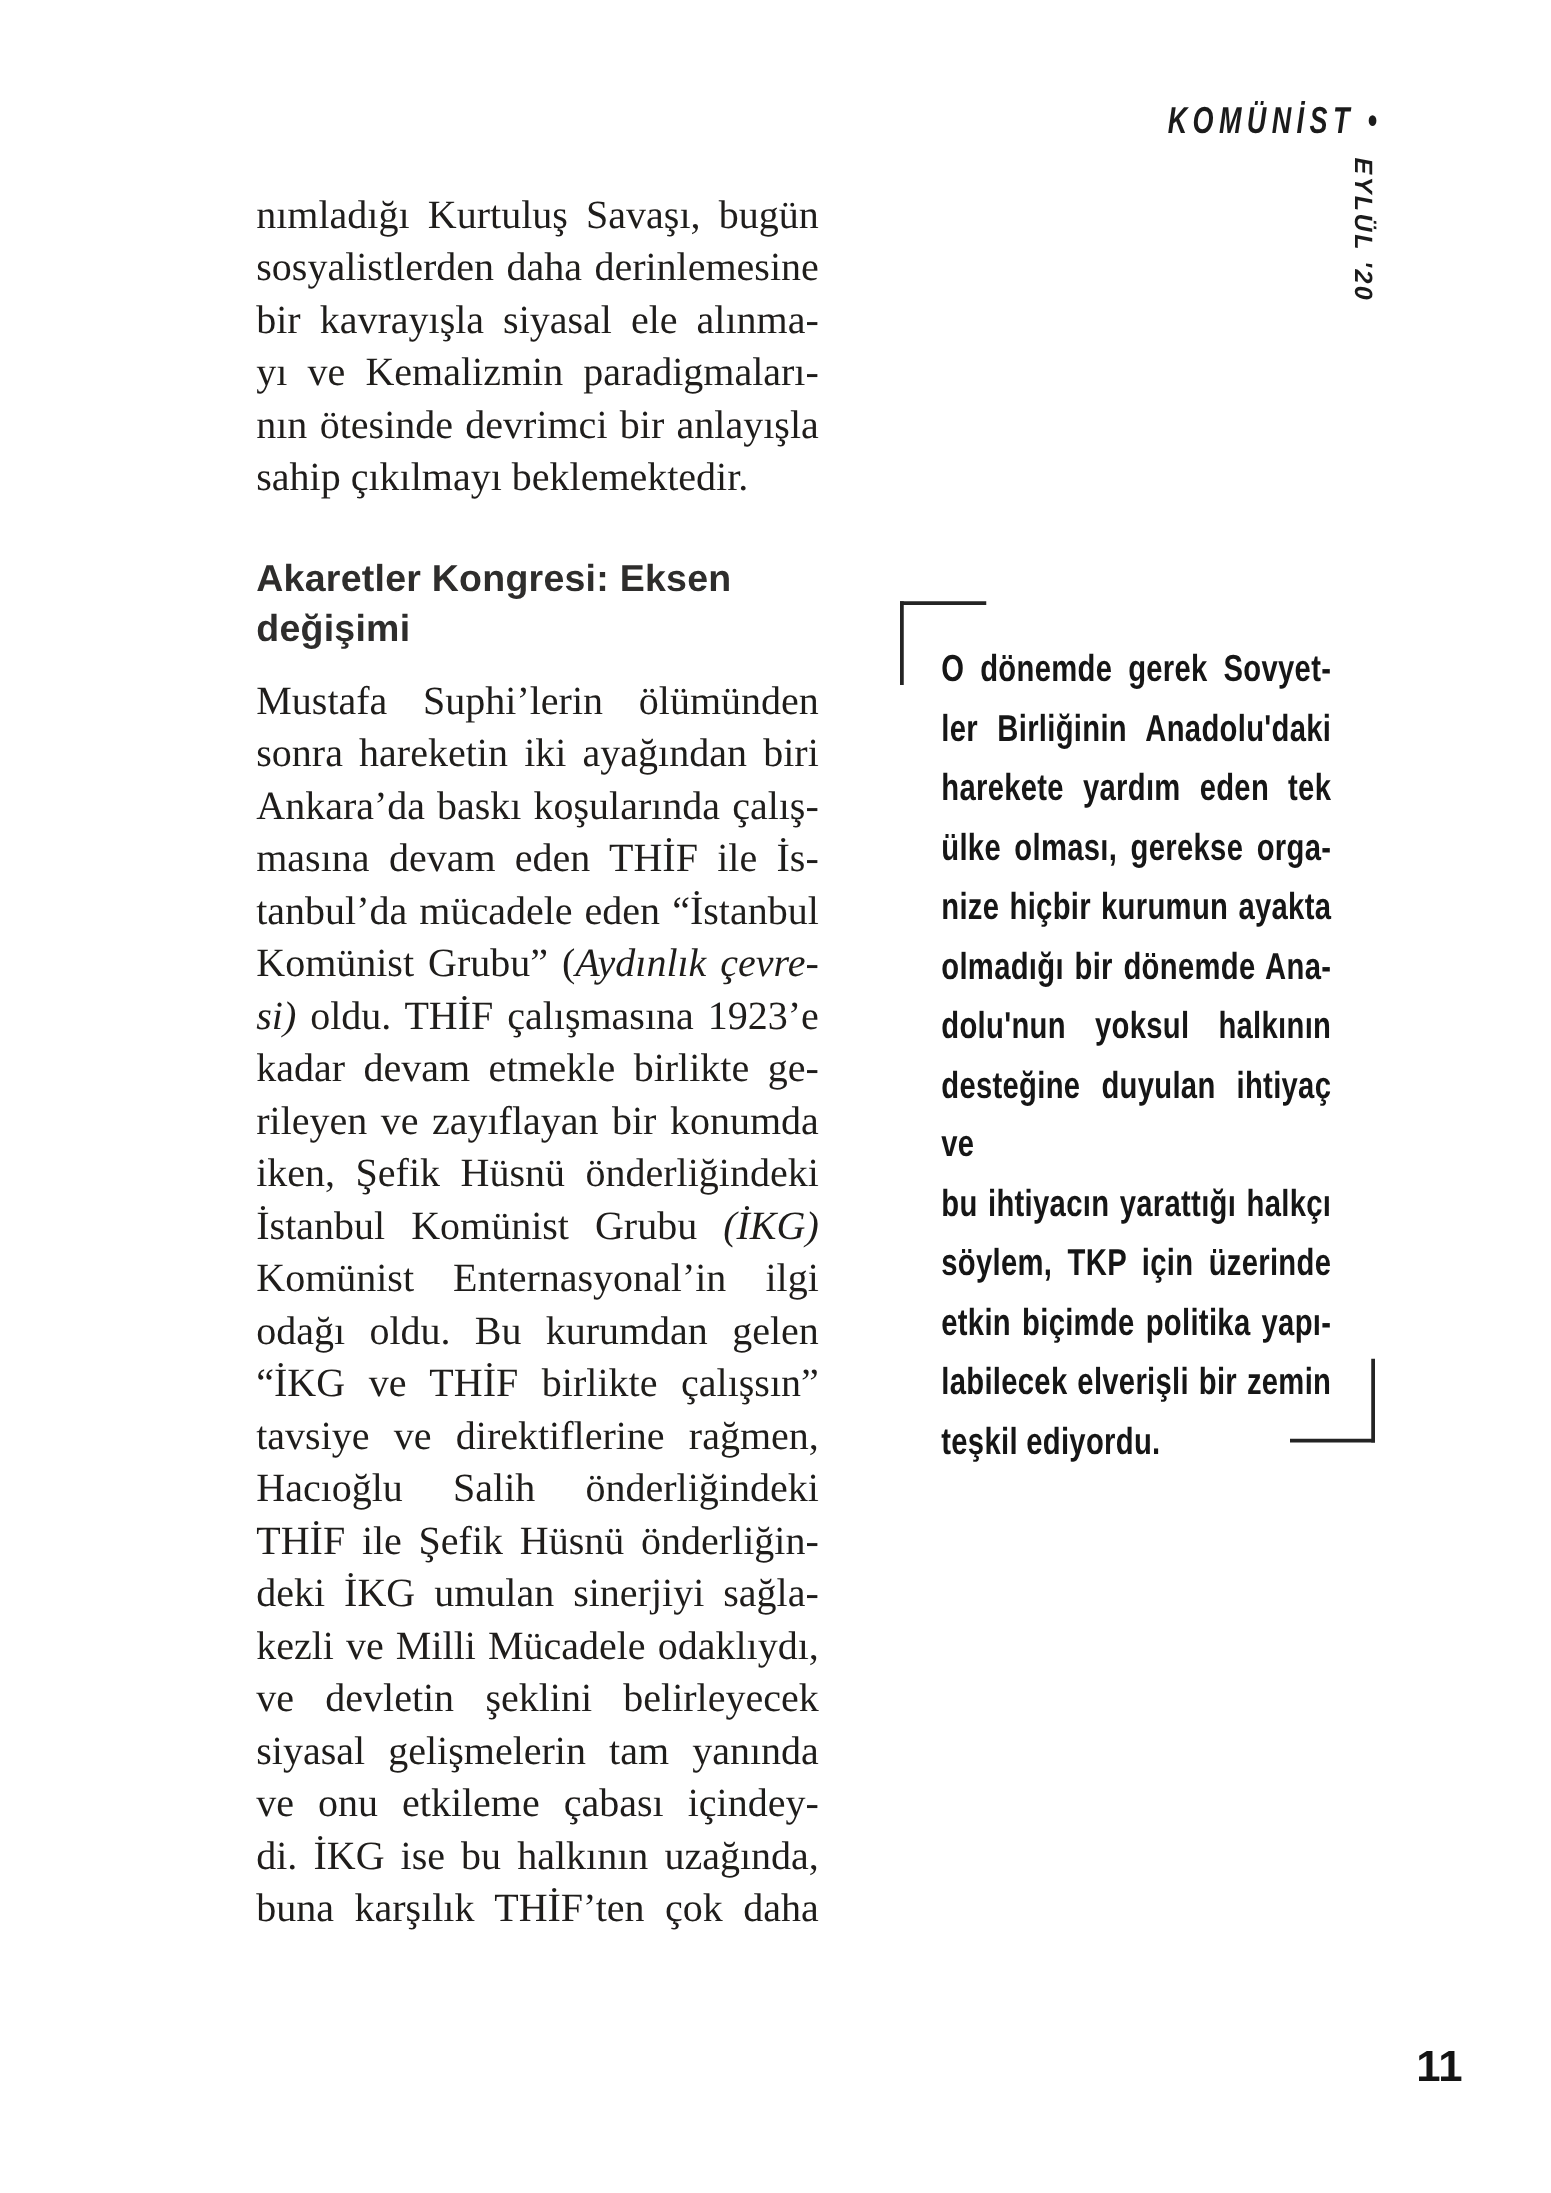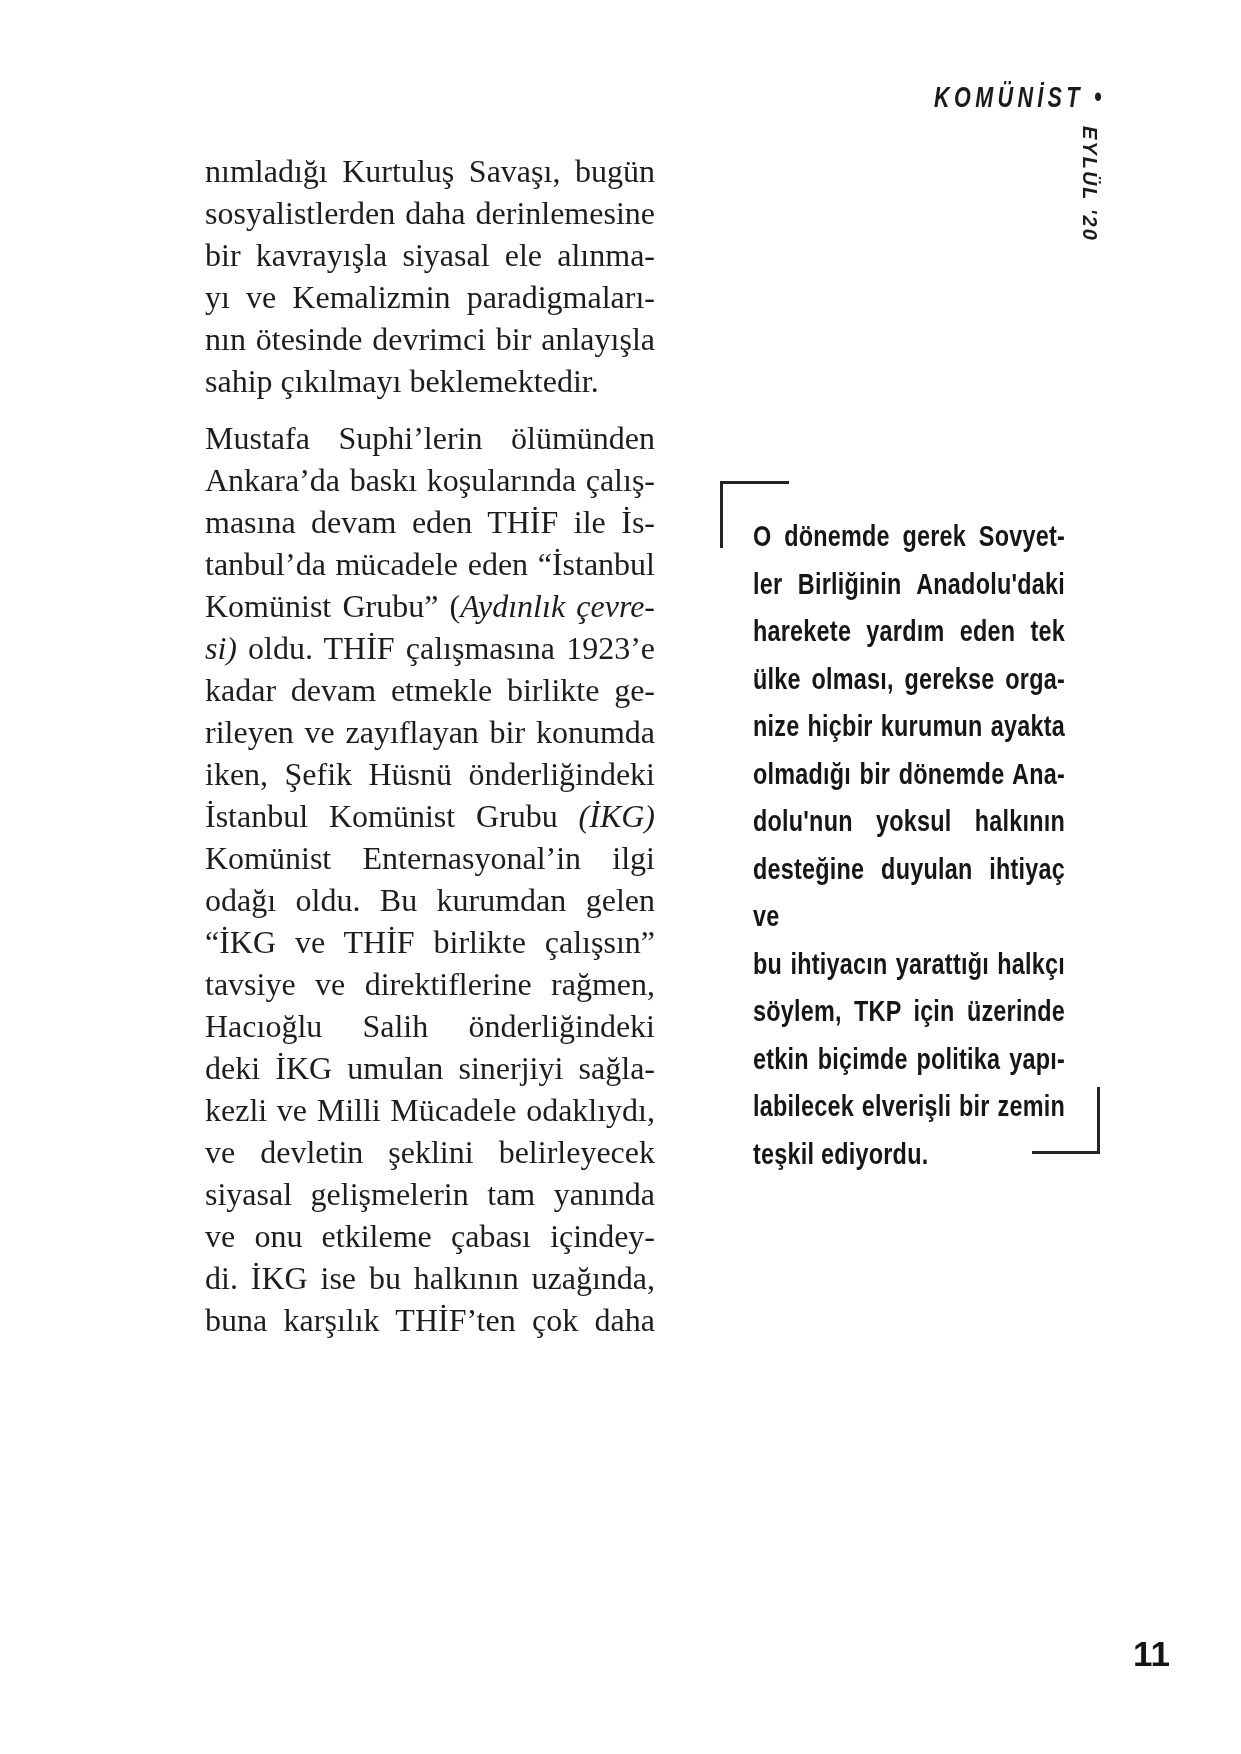--- a/index.html
+++ b/index.html
@@ -72,36 +72,42 @@
 
 <div class="text-column">
   <div class="para para1">
       <div class="line"><span>nımladığı Kurtuluş Savaşı, bugün</span></div>
       <div class="line"><span>sosyalistlerden daha derinlemesine</span></div>
       <div class="line"><span>bir kavrayışla siyasal ele alınma-</span></div>
       <div class="line"><span>yı ve Kemalizmin paradigmaları-</span></div>
       <div class="line"><span>nın ötesinde devrimci bir anlayışla</span></div>
       <div class="line last"><span>sahip çıkılmayı beklemektedir.</span></div>
     </div>
+  <h2 class="section-heading">
+      <div class="line last"><span>Akaretler Kongresi: Eksen</span></div>
+      <div class="line last"><span>değişimi</span></div>
+    </h2>
   <div class="para para2">
       <div class="line"><span>Mustafa Suphi’lerin ölümünden</span></div>
+      <div class="line"><span>sonra hareketin iki ayağından biri</span></div>
       <div class="line"><span>Ankara’da baskı koşularında çalış-</span></div>
       <div class="line"><span>masına devam eden THİF ile İs-</span></div>
       <div class="line"><span>tanbul’da mücadele eden “İstanbul</span></div>
       <div class="line"><span>Komünist Grubu” (</span><span class="it">Aydınlık çevre-</span></div>
       <div class="line"><span class="it">si)</span><span> oldu. THİF çalışmasına 1923’e</span></div>
       <div class="line"><span>kadar devam etmekle birlikte ge-</span></div>
       <div class="line"><span>rileyen ve zayıflayan bir konumda</span></div>
       <div class="line"><span>iken, Şefik Hüsnü önderliğindeki</span></div>
       <div class="line"><span>İstanbul Komünist Grubu </span><span class="it">(İKG)</span></div>
       <div class="line"><span>Komünist Enternasyonal’in ilgi</span></div>
       <div class="line"><span>odağı oldu. Bu kurumdan gelen</span></div>
       <div class="line"><span>“İKG ve THİF birlikte çalışsın”</span></div>
       <div class="line"><span>tavsiye ve direktiflerine rağmen,</span></div>
       <div class="line"><span>Hacıoğlu Salih önderliğindeki</span></div>
+      <div class="line"><span>THİF ile Şefik Hüsnü önderliğin-</span></div>
       <div class="line"><span>deki İKG umulan sinerjiyi sağla-</span></div>
       <div class="line"><span>kezli ve Milli Mücadele odaklıydı,</span></div>
       <div class="line"><span>ve devletin şeklini belirleyecek</span></div>
       <div class="line"><span>siyasal gelişmelerin tam yanında</span></div>
       <div class="line"><span>ve onu etkileme çabası içindey-</span></div>
       <div class="line"><span>di. İKG ise bu halkının uzağında,</span></div>
       <div class="line"><span>buna karşılık THİF’ten çok daha</span></div>
     </div>
 </div>
 

